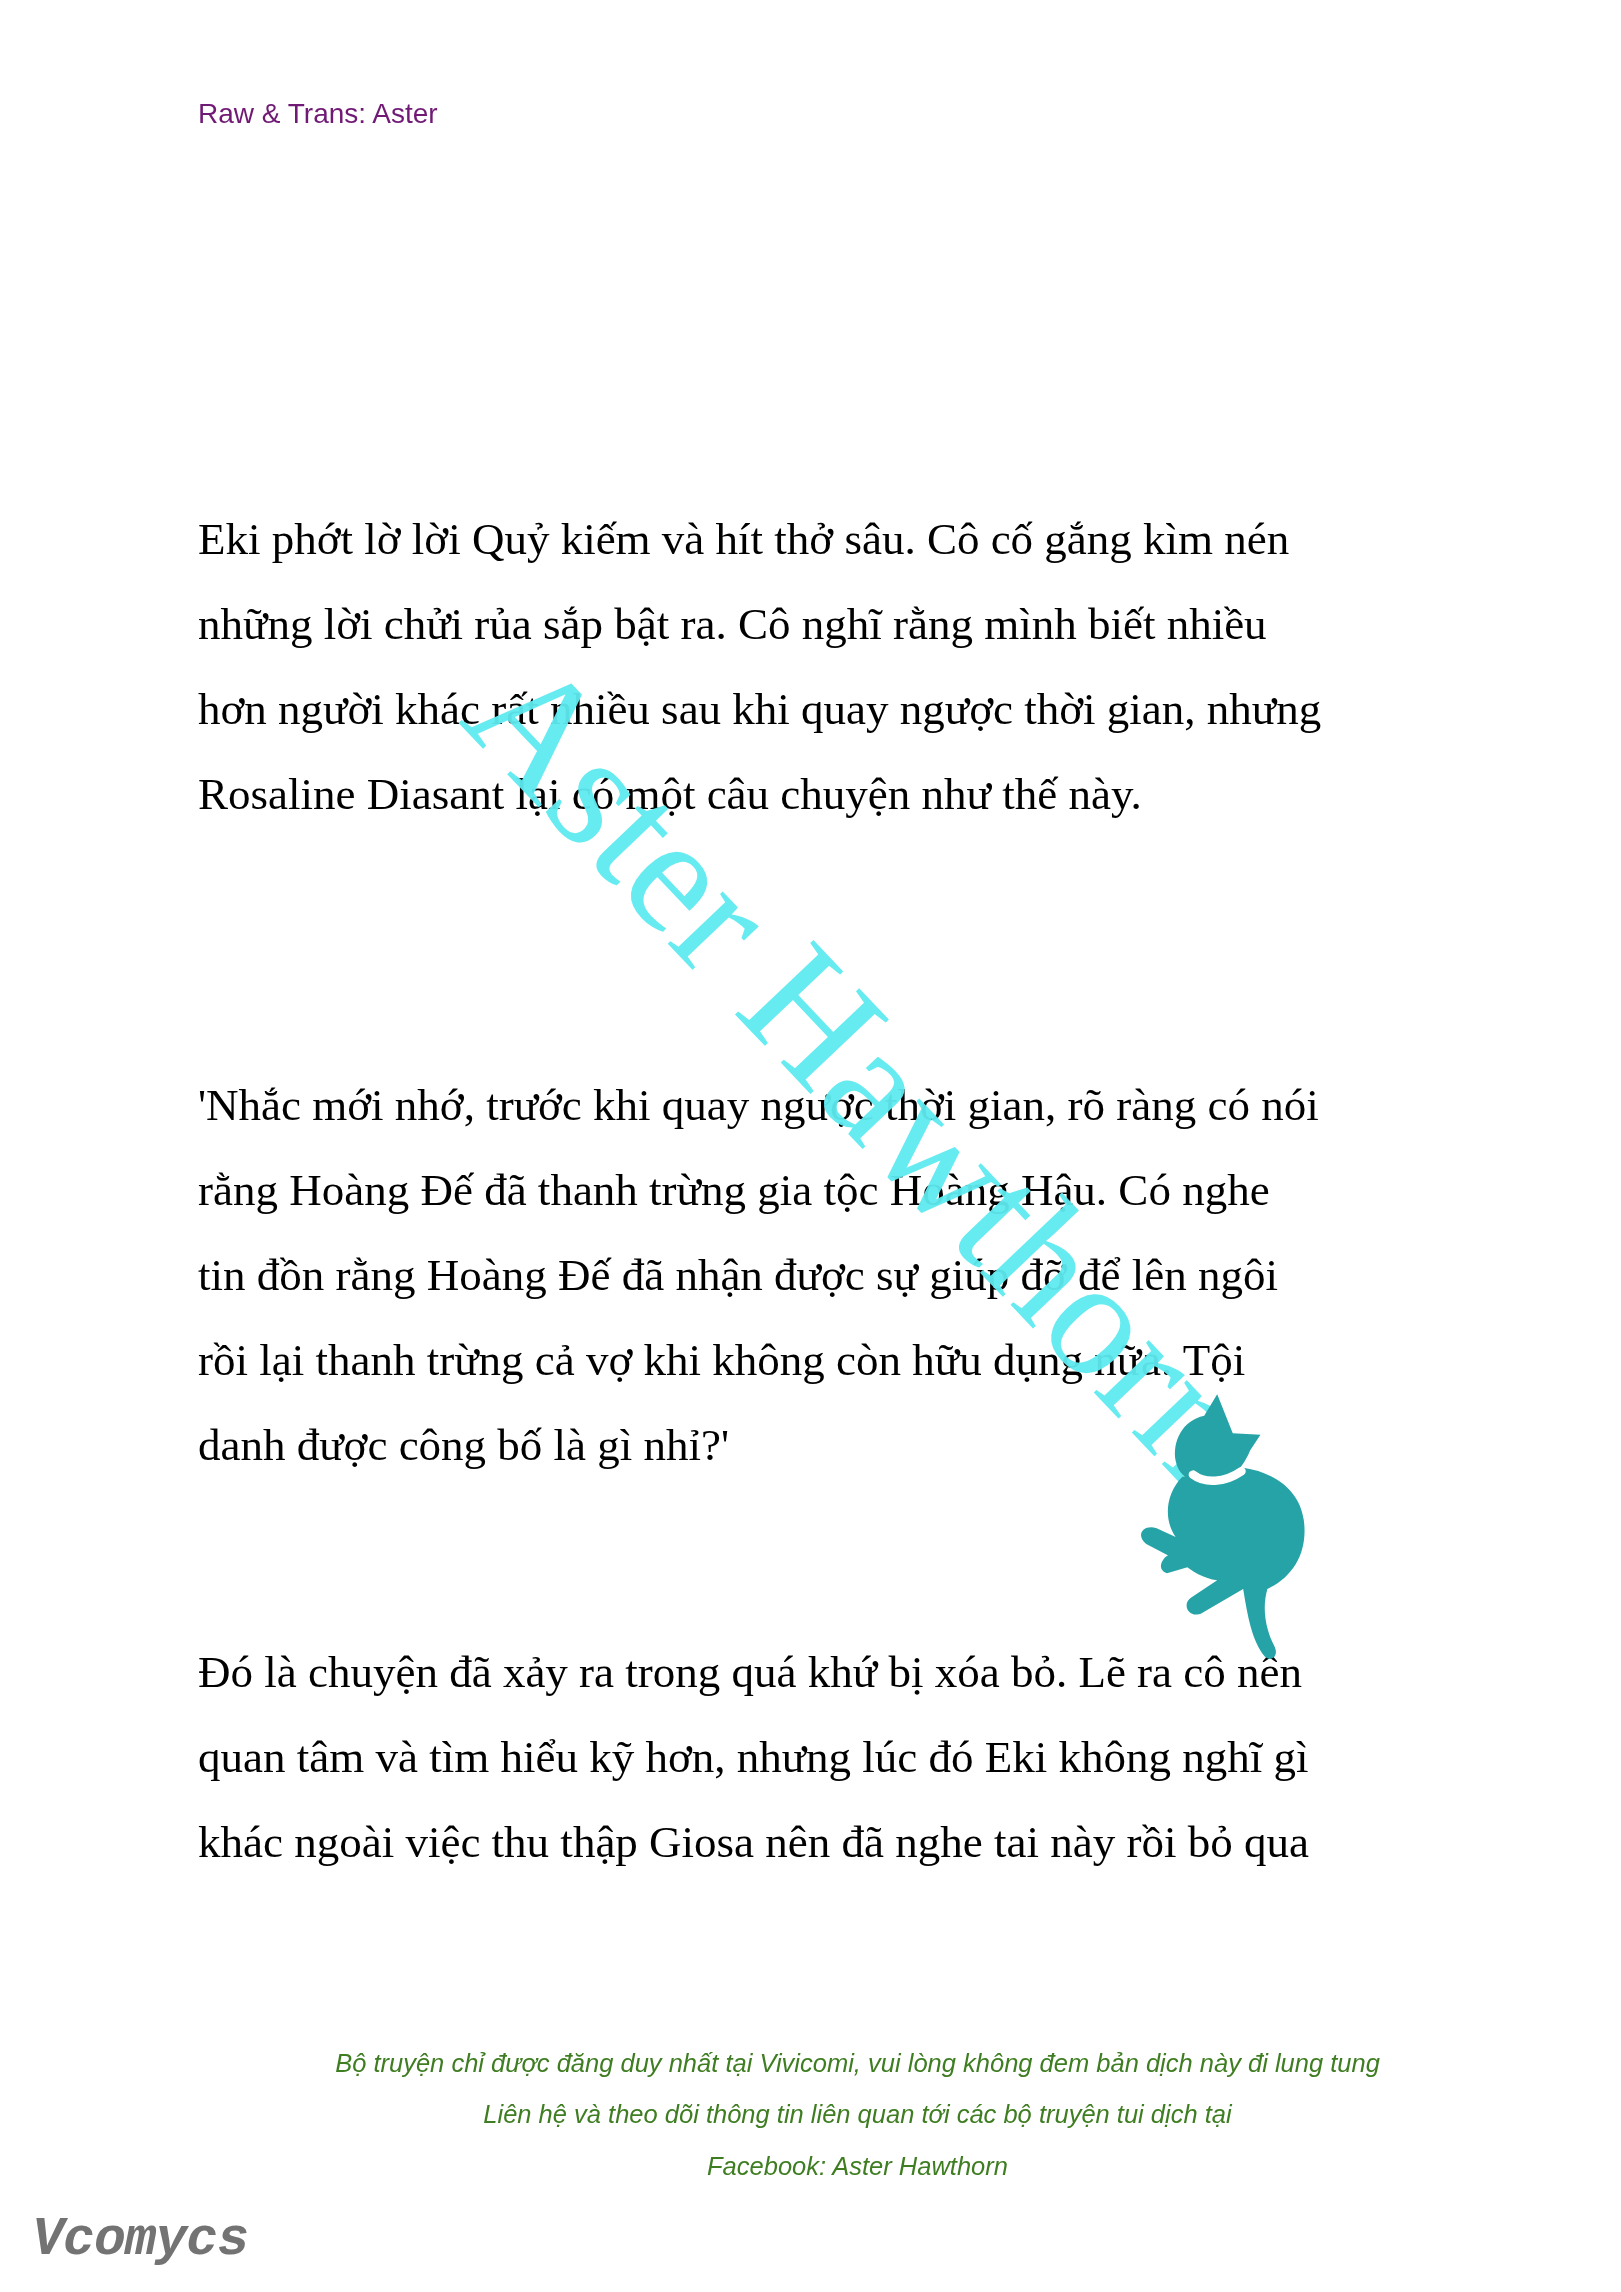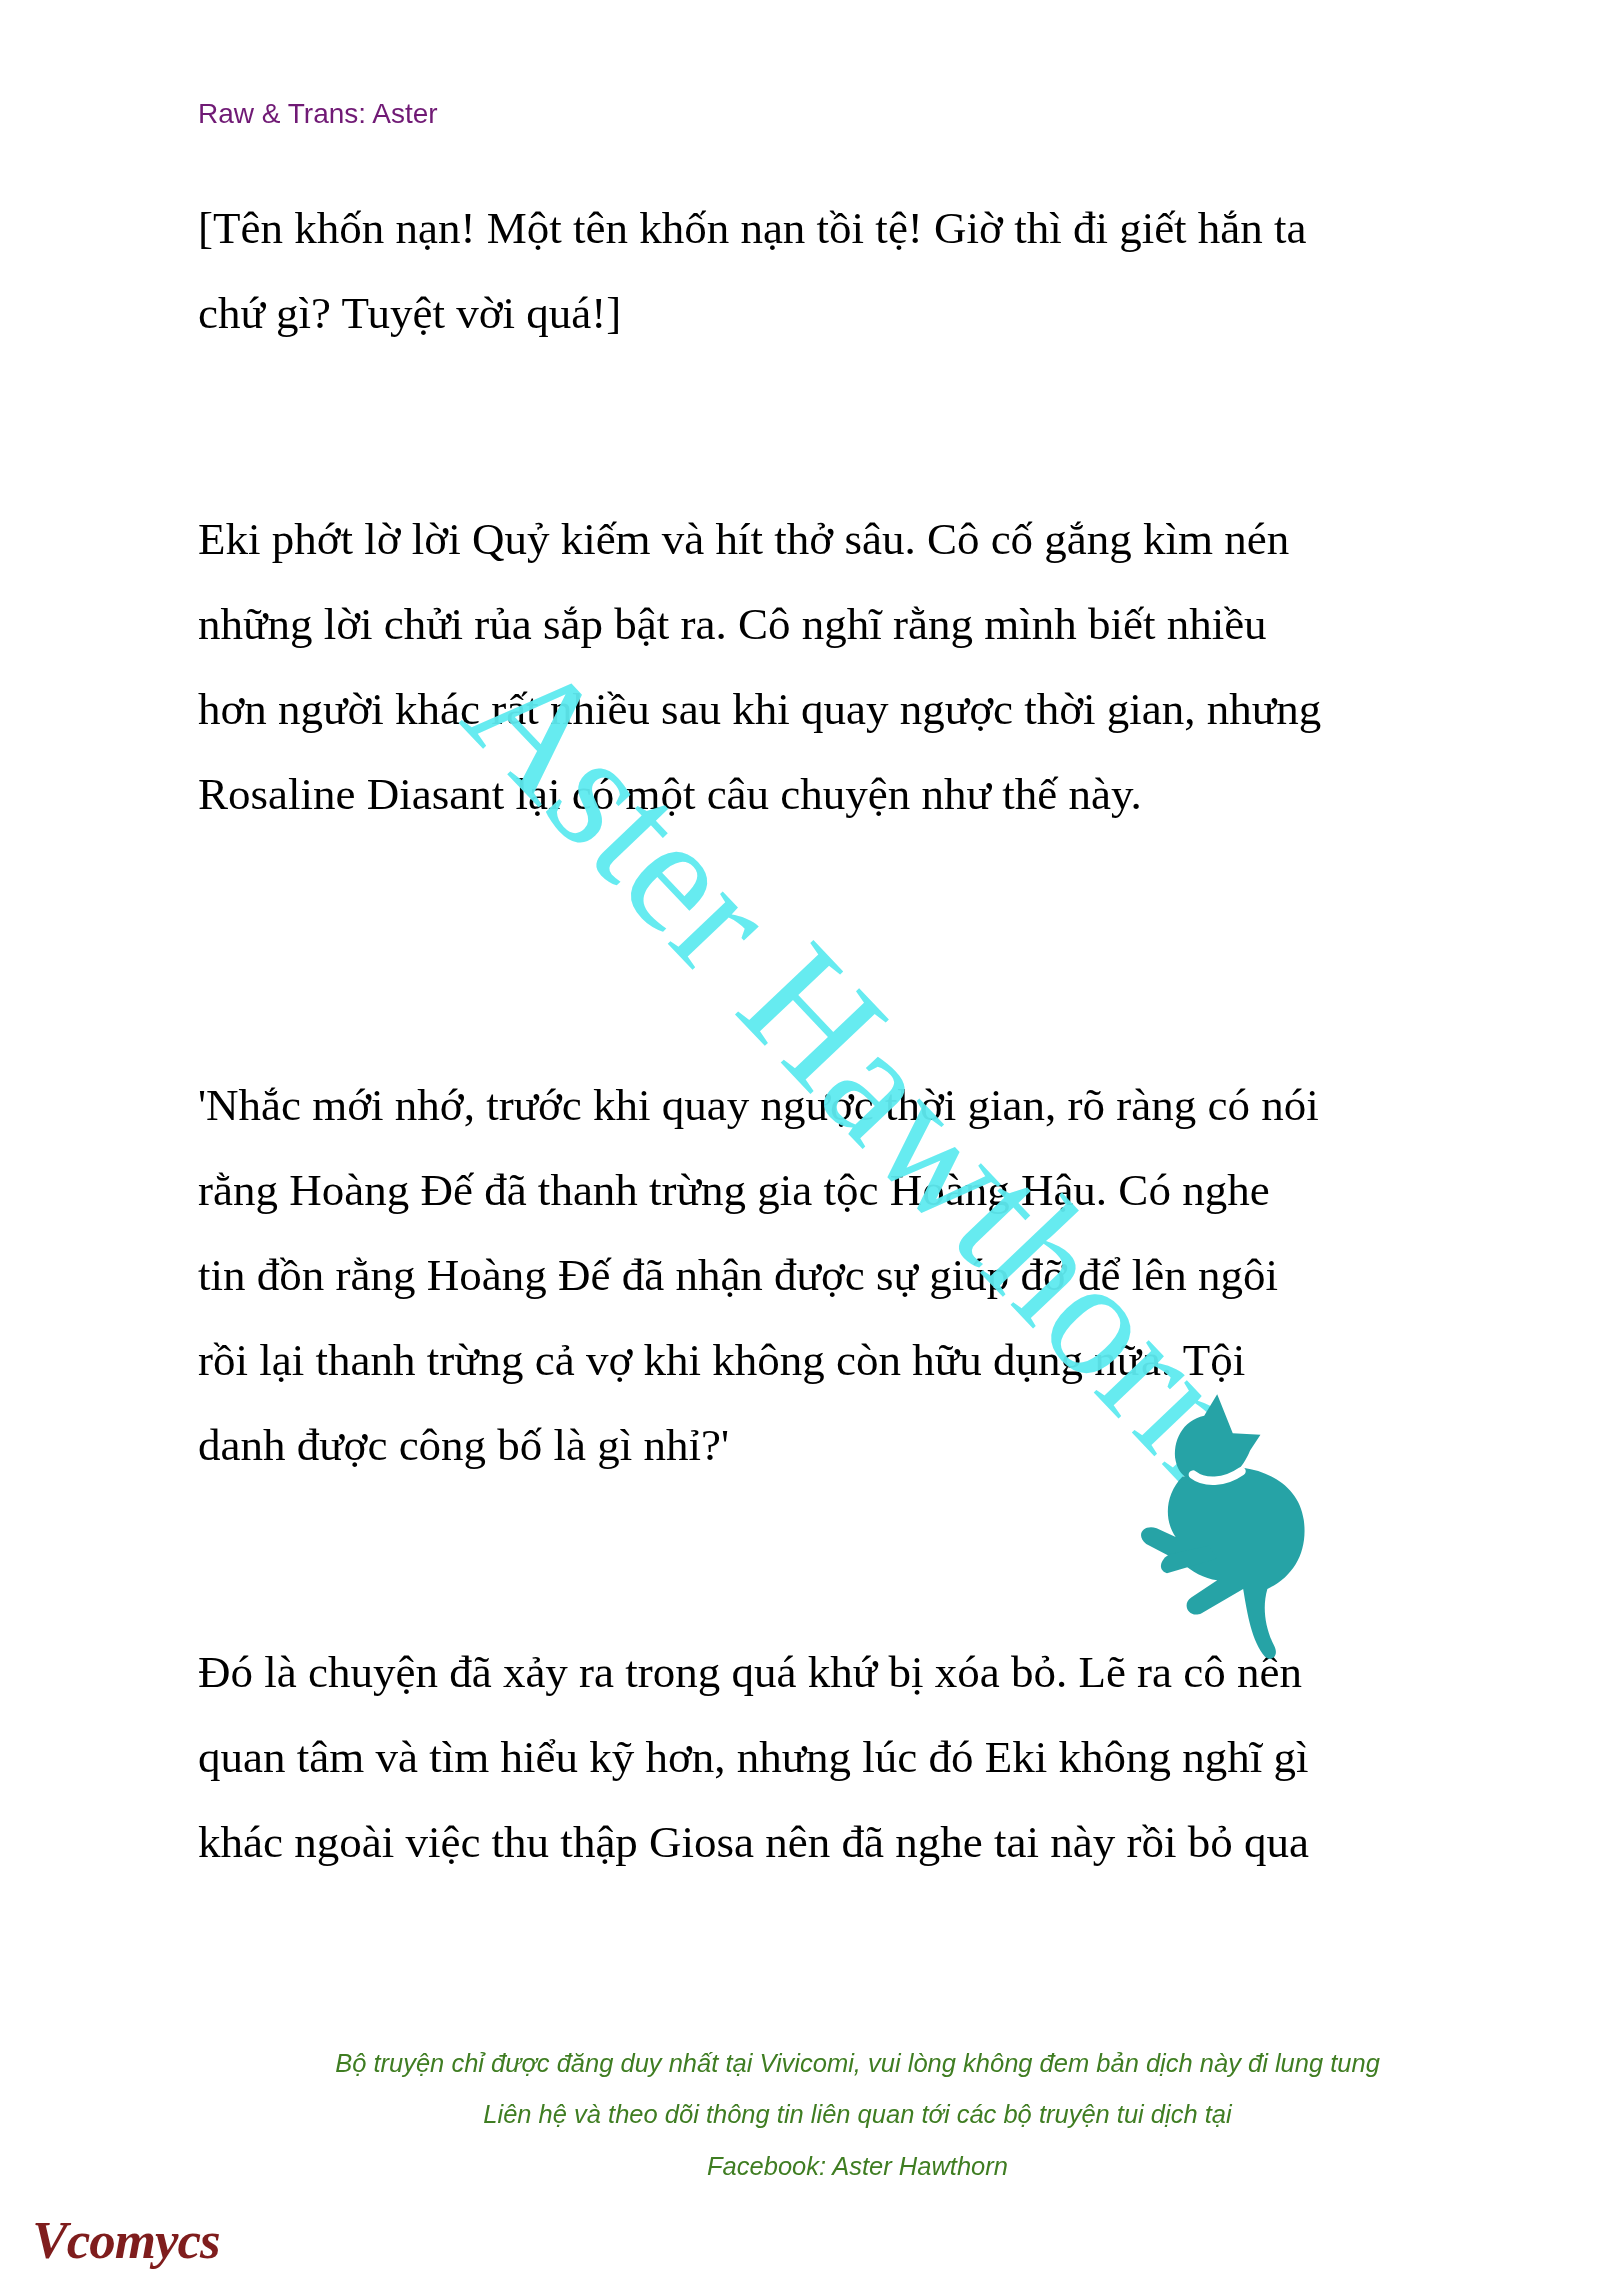--- a/index.html
+++ b/index.html
@@ -31,35 +31,31 @@
       position: absolute; left: 225px; top: 985px; width: 1274px;
       font-family: "Liberation Serif", serif; font-size: 165px; color: #5eeaf0;
       transform-origin: center center; transform: rotate(46.5deg);
       text-align: center; white-space: nowrap; opacity: 0.95; pointer-events: none;
       line-height: 1;
     }
     .cat { position: absolute; left: 1122px; top: 1372px; width: 225px; height: 304px; }
     .logo { position: absolute; left: 24.5px; top: 2210px; width: 225px; height: 74px; }
     .logo-text {
       position: absolute; left: 7.8px; top: 0px;
-      font-family: Liberation Serif, serif; font-weight: bold; font-style: italic;
-      font-size: 53px; letter-spacing: -1px; color: #7f1d1d;
+      font-family: Liberation Mono, monospace; font-weight: bold; font-style: italic;
+      font-size: 53px; letter-spacing: -1px; color: #737373;
     }
   </style>
 </head>
 <body>
 
 <div class="page">
 
   <div class="credit">Raw &amp; Trans: Aster</div>
 
-  <div class="para p1">
-    <span class="ln">[Tên khốn nạn! Một tên khốn nạn tồi tệ! Giờ thì đi giết hắn ta</span>
-    <span class="ln">chứ gì? Tuyệt vời quá!]</span>
-  </div>
 
   <div class="para p2">
     <span class="ln">Eki phớt lờ lời Quỷ kiếm và hít thở sâu. Cô cố gắng kìm nén</span>
     <span class="ln">những lời chửi rủa sắp bật ra. Cô nghĩ rằng mình biết nhiều</span>
     <span class="ln">hơn người khác rất nhiều sau khi quay ngược thời gian, nhưng</span>
     <span class="ln">Rosaline Diasant lại có một câu chuyện như thế này.</span>
   </div>
 
   <div class="para p3">
     <span class="ln">'Nhắc mới nhớ, trước khi quay ngược thời gian, rõ ràng có nói</span>

